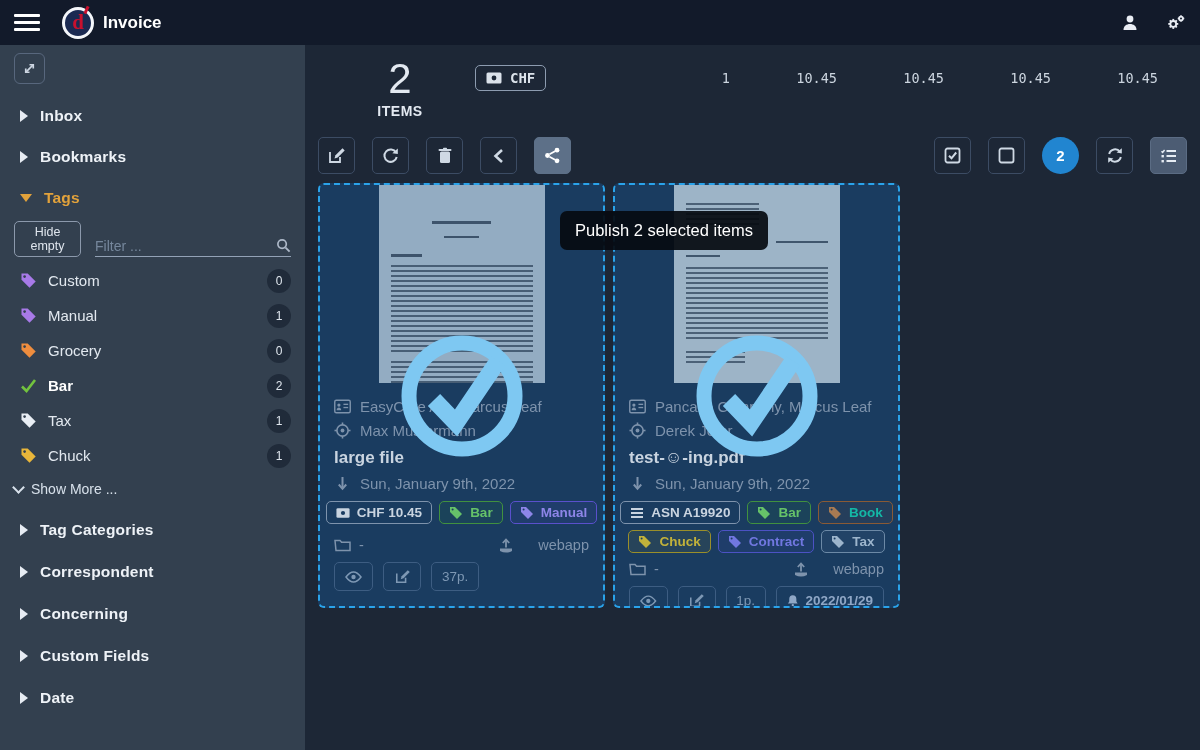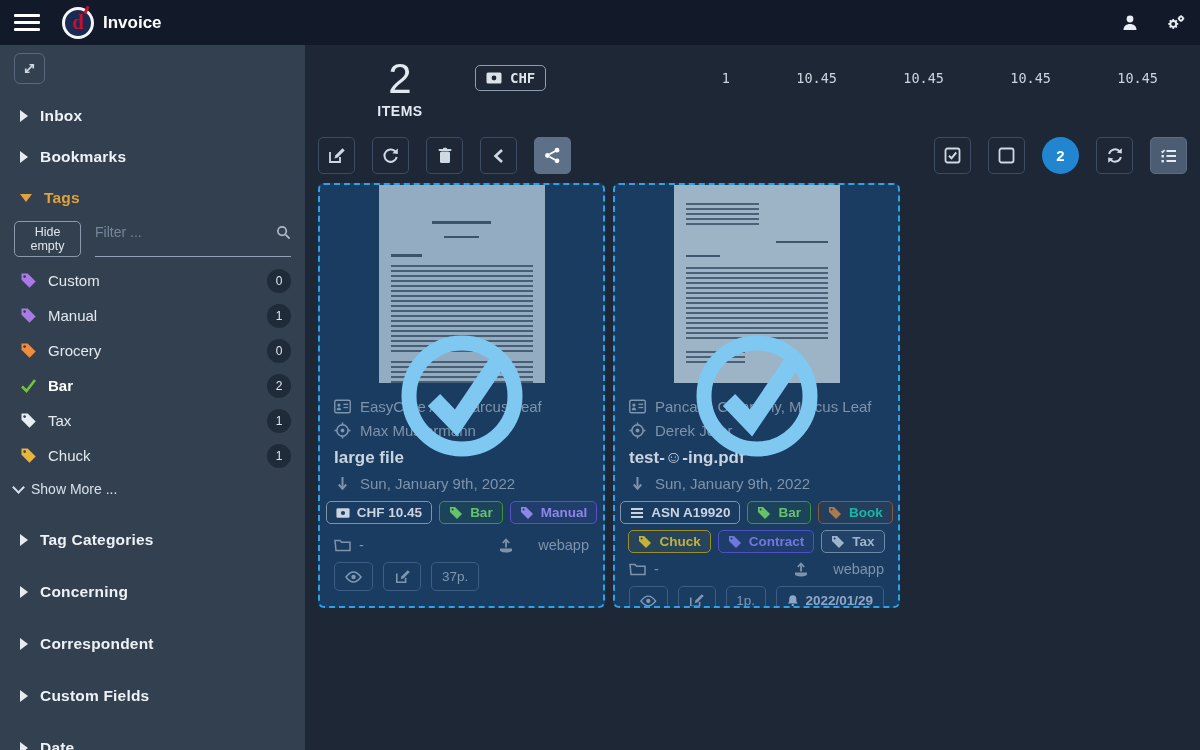--- a/index.html
+++ b/index.html
@@ -25,32 +25,32 @@
     background: #33404f; padding: 8px 14px 0 14px; overflow: hidden; }
   .expand-btn { width: 31px; height: 31px; border: 1px solid #58677d; border-radius: 6px;
     display: flex; align-items: center; justify-content: center; color: #cdd6e2; cursor: pointer; }
   .side-item { display: flex; align-items: center; gap: 12px; margin-top: 23px; cursor: pointer; padding-left: 6px; }
   .caret-r { width: 0; height: 0; border-top: 6px solid transparent; border-bottom: 6px solid transparent; border-left: 8px solid #e7ecf3; }
   .caret-d { width: 0; height: 0; border-left: 6px solid transparent; border-right: 6px solid transparent; border-top: 8px solid #e2a23b; }
   .side-item .lbl { font-size: 15.5px; font-weight: bold; color: #eef2f7; letter-spacing: .2px; }
   .side-item.tags-header .lbl { color: #e2a23b; }
   .tag-controls { display: flex; align-items: flex-end; gap: 14px; margin: 14px 0 4px 0; }
   .hide-empty { border: 1px solid #8c99ac; border-radius: 5px; padding: 3px 8px; font-size: 12.5px; color: #dfe5ed; background: transparent; cursor: pointer; }
-  .filter-wrap { flex: 1; display: flex; align-items: center; border-bottom: 1px solid #93a2b6; padding-bottom: 16px; }
+  .filter-wrap { flex: 1; display: flex; border-bottom: 1px solid #93a2b6; padding-bottom: 2px; }
   .filter-input { flex: 1; background: transparent; border: none; outline: none; color: #dfe5ed; font-size: 14px; }
   .filter-input::placeholder { color: #76879c; }
   .tag-row { display: flex; align-items: center; margin-top: 12px; height: 23px; cursor: pointer; padding-left: 6px; }
   .tag-row .ticon { width: 17px; height: 17px; margin-right: 11px; flex: 0 0 auto; }
   .tag-row .tname { font-size: 15px; color: #e2e8ef; }
   .tag-row.selected .tname { font-weight: bold; color: #fff; }
   .tag-count { margin-left: auto; min-width: 24px; height: 24px; border-radius: 12px; background: #202b3a;
     color: #dfe6ee; font-size: 12px; display: flex; align-items: center; justify-content: center; padding: 0 7px; }
   .show-more { display: flex; align-items: center; gap: 8px; margin-top: 14px; color: #d8e1eb; font-size: 14px; cursor: pointer; }
   .chev-d { width: 9px; height: 9px; border-right: 2.5px solid #d8e1eb; border-bottom: 2.5px solid #d8e1eb; transform: rotate(45deg); margin-top: -4px; }
-  .bottom-item { margin-top: 34px; }
+  .bottom-item { margin-top: 24px; }
 
   
   .main { position: absolute; top: 45px; left: 305px; right: 0; bottom: 0; background: #1d2736; }
 
   
   .stats { display: flex; padding: 12px 40px 6px 0; }
   .stat-count { width: 150px; margin-left: 20px; text-align: center; }
   .stat-count .big { font-size: 42px; color: #e3e9f1; line-height: 1.05; font-weight: 400; }
   .stat-count .small { font-size: 14px; font-weight: bold; color: #e3e9f1; letter-spacing: .5px; margin-top: 2px; }
   .stat-table { flex: 1; margin-left: 0; font-family: "DejaVu Sans Mono", monospace; }
@@ -243,25 +243,25 @@
       <span class="chev-d"></span>
       <span>Show More ...</span>
     </div>
 
     <div class="side-item bottom-item">
       <span class="caret-r"></span>
       <span class="lbl">Tag Categories</span>
     </div>
     <div class="side-item bottom-item">
       <span class="caret-r"></span>
-      <span class="lbl">Concerning</span>
+      <span class="lbl">Correspondent</span>
     </div>
     <div class="side-item bottom-item">
       <span class="caret-r"></span>
-      <span class="lbl">Correspondent</span>
+      <span class="lbl">Concerning</span>
     </div>
     <div class="side-item bottom-item">
       <span class="caret-r"></span>
       <span class="lbl">Custom Fields</span>
     </div>
     <div class="side-item bottom-item">
       <span class="caret-r"></span>
       <span class="lbl">Date</span>
     </div>
 
@@ -604,15 +604,16 @@
         <div class="check-overlay">
           <svg width="134" height="134" viewBox="0 0 134 134">
             <circle cx="67" cy="67" r="53" fill="none" stroke="#7ec8f2" stroke-width="15"></circle>
             <path d="M39 71 L61 94 L103 32" fill="none" stroke="#7ec8f2" stroke-width="17"></path>
           </svg>
         </div>
       </div>
 
     </div>
 
+    <div class="tooltip">Publish 2 selected items</div>
 
   </div>
 </div>
 
 </body></html>

